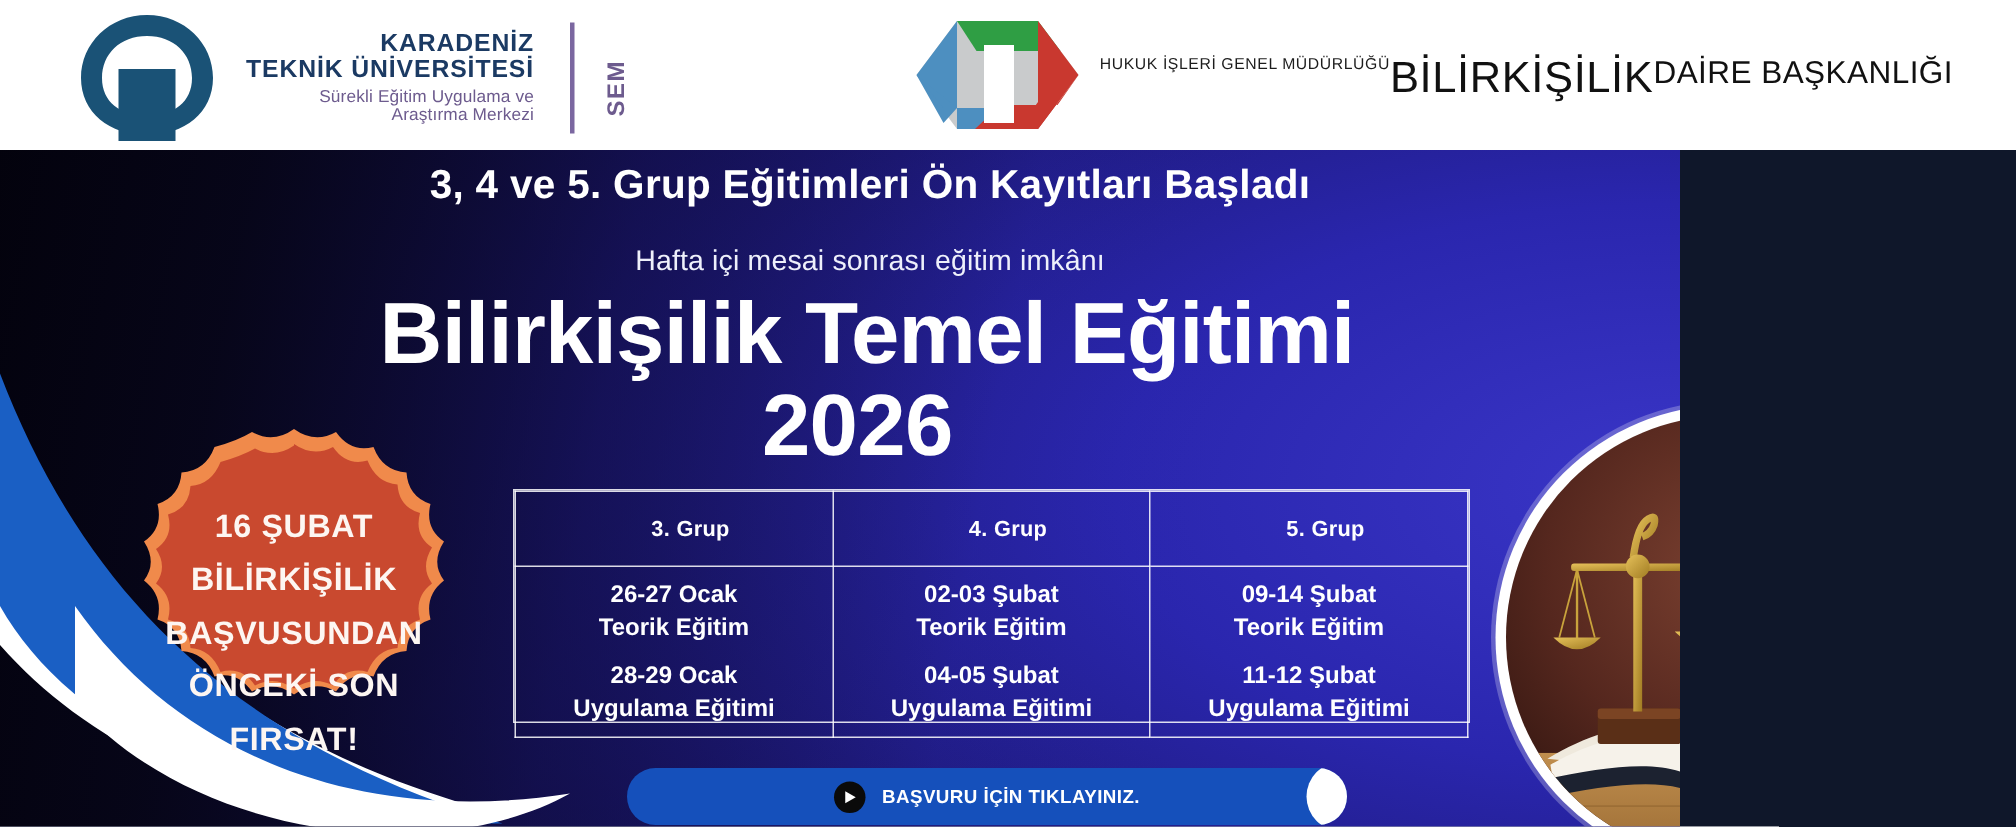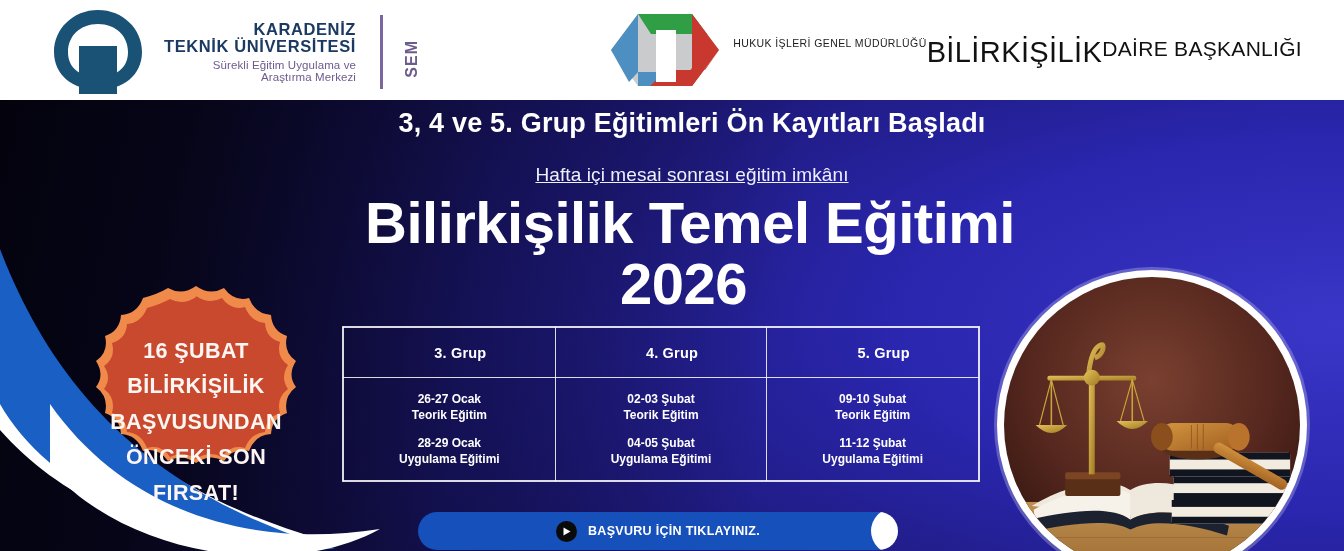--- a/index.html
+++ b/index.html
@@ -41,21 +41,21 @@
     display:flex; align-items:center; gap:8px;
   }
   .bk-hex { width:120px; height:92px; display:block; }
   .bk-text { display:flex; flex-direction:row; line-height:1; padding-top:6px;}
   .bk-l1 { font-size:10.5px; color:#1c1c1c; letter-spacing:.4px; font-weight:normal; }
   .bk-l2 { font-size:29px; color:#111; letter-spacing:.4px; font-weight:normal; line-height:1.02; }
   .bk-l3 { font-size:21px; color:#111; letter-spacing:.3px; font-weight:normal; line-height:1.05; }
 
   
   .banner {
-    position:absolute; left:0; top:100px; width:1344px; height:451px;
+    position:absolute; left:0; top:100px; width:1120px; height:451px;
     overflow:hidden;
     background:
       radial-gradient(120% 150% at 100% 50%, #3a36c8 0%, #2a26ae 28%, #191568 58%, #0d0b33 80%, #07061c 100%),
       linear-gradient(90deg,#06051a 0%, #0b0a2a 22%, #1a1670 55%, #2f2ab8 82%, #3b37cf 100%);
   }
   .banner-bg-over {
     position:absolute; inset:0;
     background:linear-gradient(100deg, rgba(3,2,12,.97) 0%, rgba(6,5,22,.92) 14%, rgba(16,13,66,.55) 36%, rgba(40,35,160,.08) 58%, rgba(0,0,0,0) 72%);
   }
 
@@ -78,21 +78,20 @@
   
   .kicker {
     position:absolute; left:0; right:0; top:8px; text-align:center;
     color:#ffffff; font-size:27px; font-weight:bold; letter-spacing:.2px;
     padding-left:40px;
   }
   .subtitle {
     position:absolute; left:0; right:0; top:64px; text-align:center;
     color:#eef0fb; font-size:19px; font-weight:normal; letter-spacing:.1px;
     padding-left:40px;
-    text-decoration:underline;
   }
   .maintitle {
     position:absolute; left:0; right:0; top:94px; text-align:center;
     color:#ffffff; font-size:58px; font-weight:bold; letter-spacing:-.5px;
     padding-left:36px; line-height:1.0;
   }
   .yeartitle {
     position:absolute; left:0; right:0; top:155px; text-align:center;
     color:#ffffff; font-size:58px; font-weight:bold; letter-spacing:-.5px;
     padding-left:23px; line-height:1.0;
@@ -103,21 +102,21 @@
     position:absolute; left:342px; top:226px; width:638px; height:156px;
     border:1.5px solid rgba(255,255,255,.85);
     border-collapse:collapse;
   }
   .sched table { width:100%; height:100%; border-collapse:collapse; }
   .sched th, .sched td {
     border:1.5px solid rgba(255,255,255,.85);
     text-align:center; color:#ffffff; vertical-align:middle;
   }
   .sched th { font-size:14.5px; font-weight:bold; height:50px; letter-spacing:.2px;padding-left:22px;}
-  .sched td { font-size:12px; font-weight:bold; padding:8px 4px; line-height:1.35;}
+  .sched td { font-size:16px; font-weight:bold; padding:8px 4px; line-height:1.35;}
   .cell-gap { height:11px; }
 
   
   .cta {
     position:absolute; left:418px; top:412px; width:480px; height:38px;
     background:#1550bb; border-radius:19px;
     display:flex; align-items:center; justify-content:center; gap:11px;
     overflow:hidden;
   }
   .cta-moon {
@@ -252,21 +251,21 @@
               <div>Uygulama Eğitimi</div>
             </td>
             <td>
               <div>02-03 Şubat</div>
               <div>Teorik Eğitim</div>
               <div class="cell-gap"></div>
               <div>04-05 Şubat</div>
               <div>Uygulama Eğitimi</div>
             </td>
             <td>
-              <div>09-10 Şubat</div>
+              <div>09-14 Şubat</div>
               <div>Teorik Eğitim</div>
               <div class="cell-gap"></div>
               <div>11-12 Şubat</div>
               <div>Uygulama Eğitimi</div>
             </td>
           </tr>
         </tbody>
       </table>
     </div>
 

